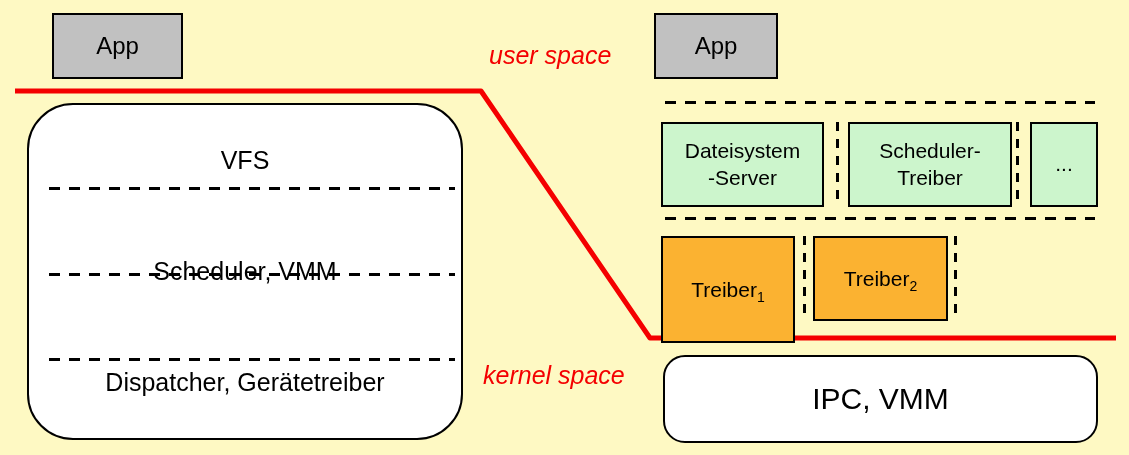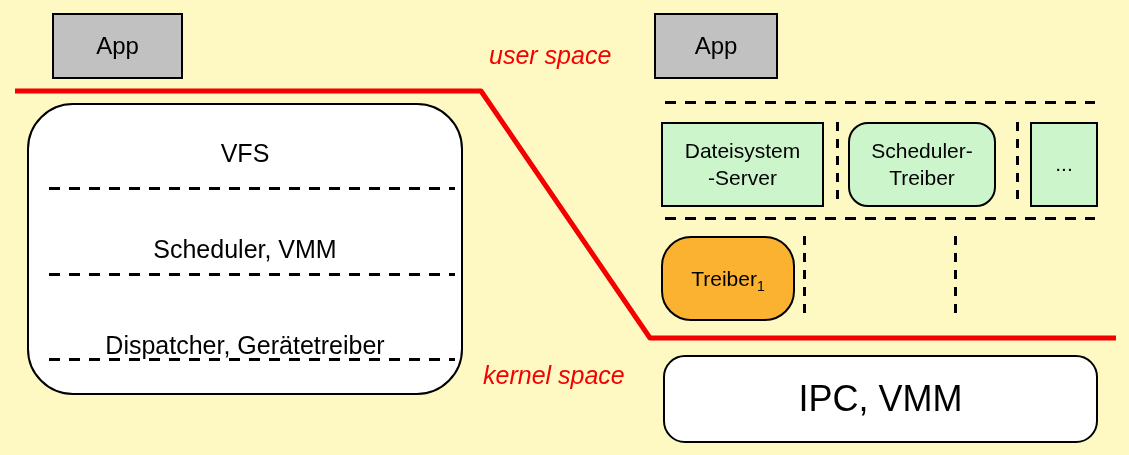--- a/index.html
+++ b/index.html
@@ -4,39 +4,39 @@
 <style>
   html,body{margin:0;padding:0;background:#fff;}
   body{font-family:"Liberation Sans", sans-serif; color:#000;}
   #canvas{position:relative;width:1129px;height:455px;background:#fef9c3;overflow:hidden;padding-left:16px;}
 
   .box{position:absolute;border:2px solid #000;box-sizing:border-box;
        display:flex;align-items:center;justify-content:center;text-align:center;}
 
   .app-box{background:var(--box_gray,#c1c1c1);font-size:24px;}
 
-  .monolith{left:27px;top:103px;width:436px;height:292px;border-radius:46px;
+  .monolith{left:27px;top:103px;width:436px;height:337px;border-radius:46px;
             background:#fff;flex-direction:column;align-items:stretch;padding:0;}
   .mono-row{flex:1;display:flex;align-items:center;justify-content:center;
             font-size:25px;}
   .mono-divider{position:absolute;left:20px;right:6px;height:3px;
             background:repeating-linear-gradient(90deg,#000 0 11px,transparent 11px 20px);}
 
   .dash-h{position:absolute;height:3px;
           background:repeating-linear-gradient(90deg,#000 0 11px,transparent 11px 20px);}
   .dash-v{position:absolute;width:3px;
           background:repeating-linear-gradient(180deg,#000 0 9px,transparent 9px 17px);}
 
   .server-box{background:var(--server_green,#ccffcc);font-size:21px;line-height:1.25;
               flex-direction:column;}
   .driver-box{background:var(--driver_orange,#fbb231);font-size:21px;}
   .driver-box sub{font-size:14px;line-height:0;}
 
   .ipc-vmm{left:663px;top:355px;width:435px;height:88px;border-radius:22px;
-           background:#fff;font-size:36px;}
+           background:#fff;font-size:30px;}
 
   .space-label{position:absolute;color:var(--red,#f00);font-style:italic;
                font-size:25px;white-space:nowrap;}
 
   svg.redline{position:absolute;left:0;top:0;pointer-events:none;}
 </style>
 </head>
 <body>
 
 <div id="canvas">
@@ -72,32 +72,35 @@
   </div>
 
   <div class="dash-h" style="left:665px;top:101px;width:430px;"></div>
   <div class="dash-h" style="left:665px;top:217px;width:430px;"></div>
 
   <div class="box server-box" style="left:661px;top:122px;width:163px;height:85px;">
     <div>Dateisystem</div>
     <div>-Server</div>
   </div>
   <div class="dash-v" style="left:836px;top:122px;height:85px;"></div>
-  <div class="box server-box" style="left:848px;top:122px;width:148px;height:85px;border-radius:20px;">
+  <div class="box server-box" style="left:848px;top:122px;width:164px;height:85px;">
     <div>Scheduler-</div>
     <div>Treiber</div>
   </div>
   <div class="dash-v" style="left:1016px;top:122px;height:85px;"></div>
   <div class="box server-box" style="left:1030px;top:122px;width:68px;height:85px;">
     <div>...</div>
   </div>
 
-  <div class="box driver-box" style="left:661px;top:236px;width:134px;height:85px;border-radius:30px;">
+  <div class="box driver-box" style="left:661px;top:236px;width:134px;height:107px;">
     <span><span>Treiber</span><sub>1</sub></span>
   </div>
   <div class="dash-v" style="left:803px;top:236px;height:85px;"></div>
+  <div class="box driver-box" style="left:813px;top:236px;width:135px;height:85px;">
+    <span><span>Treiber</span><sub>2</sub></span>
+  </div>
   <div class="dash-v" style="left:954px;top:236px;height:85px;"></div>
 
   <div class="box ipc-vmm">
     <span>IPC, VMM</span>
   </div>
 
 </div>
 
 </body></html>

